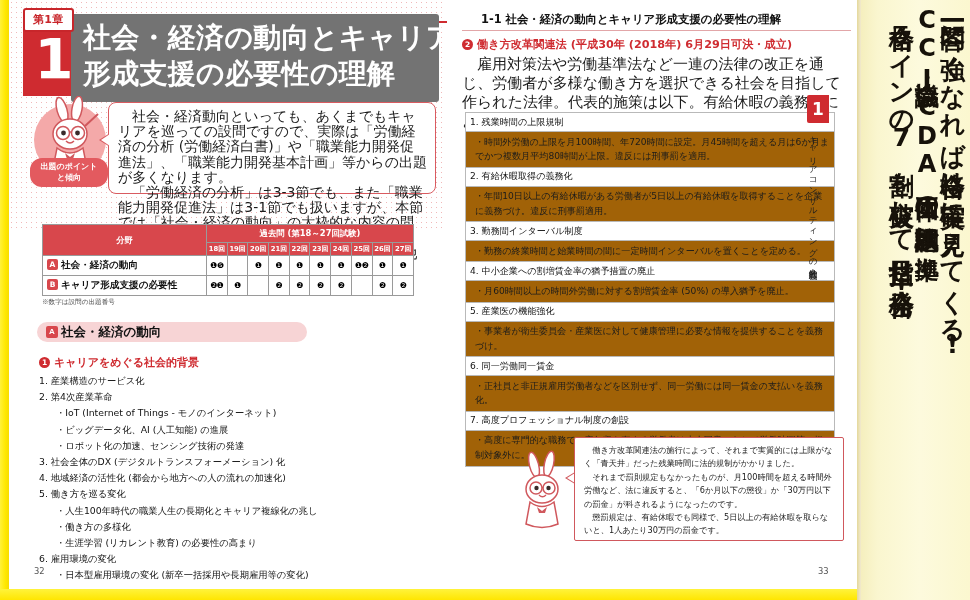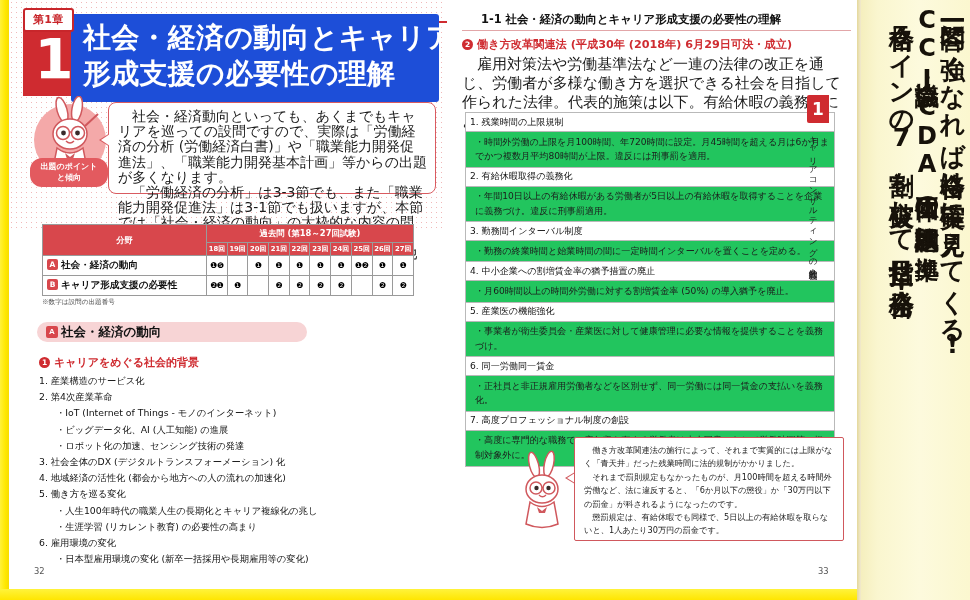--- a/index.html
+++ b/index.html
@@ -66,21 +66,21 @@
     position: absolute; left: 14px; top: 18px; width: 62px; height: 78px;
     background: #cf2b30; border-radius: 3px 3px 0 0; z-index: 2;
   }
   .red-num {
     position: absolute; left: 14px; top: 24px; width: 62px; height: 70px;
     color: #fff; font-size: 56px; font-weight: bold; line-height: 70px;
     text-align: center; z-index: 3; font-family: "DejaVu Sans", sans-serif;
   }
   .title-banner {
     position: absolute; left: 62px; top: 14px; width: 368px; height: 88px;
-    background: #1d4ed8; border-radius: 3px; z-index: 2;
+    background: #737373; border-radius: 3px; z-index: 2;
     padding: 6px 10px 0 12px; color: #fff;
   }
   .title-banner .tline {
     font-family: "DejaVu Sans", sans-serif;
     font-weight: bold; font-size: 28px; line-height: 36px;
     letter-spacing: .01em; white-space: nowrap;
   }
   .title-rule {
     position: absolute; left: 76px; top: 21px; width: 362px; height: 2px;
     background: #cf2b30; z-index: 1;
@@ -206,21 +206,21 @@
     text-align:center; margin-right:4px; vertical-align:1px;
   }
   .rp-para {
     position: absolute; left: 10px; top: 56px; width: 382px;
     font-family: Liberation Mono, monospace; font-size: 15px;
     line-height: 19px; color: #1b1b1b; text-indent: 1em;
   }
 
   .law-tbl {
     position: absolute; left: 13px; top: 112px; width: 370px;
-    border-collapse: collapse; background: #22c55e;
+    border-collapse: collapse; background: #a16207;
     font-family: "DejaVu Sans", sans-serif;
   }
   .law-tbl td { border: 1px solid #b9b9b9; }
   .law-tbl td.hd {
     font-size: 9.1px; padding: 2.5px 3px 2.5px 4px; color: #111;
     background: #fff;
   }
   .law-tbl td.bd {
     font-size: 9.1px; padding: 2.5px 4px 3px 9px; color: #1b1b1b;
     line-height: 14.6px;
@@ -381,20 +381,21 @@
     <div class="body-list">
       <div class="li">1. 産業構造のサービス化</div>
       <div class="li">2. 第4次産業革命</div>
       <div class="li lvl2">・IoT (Internet of Things - モノのインターネット)</div>
       <div class="li lvl2">・ビッグデータ化、AI (人工知能) の進展</div>
       <div class="li lvl2">・ロボット化の加速、センシング技術の発達</div>
       <div class="li">3. 社会全体のDX (デジタルトランスフォーメーション) 化</div>
       <div class="li">4. 地域経済の活性化 (都会から地方への人の流れの加速化)</div>
       <div class="li">5. 働き方を巡る変化</div>
       <div class="li lvl2">・人生100年時代の職業人生の長期化とキャリア複線化の兆し</div>
+      <div class="li lvl2">・働き方の多様化</div>
       <div class="li lvl2">・生涯学習 (リカレント教育) の必要性の高まり</div>
       <div class="li">6. 雇用環境の変化</div>
       <div class="li lvl2">・日本型雇用環境の変化 (新卒一括採用や長期雇用等の変化)</div>
     </div>
 
     <div class="pgnum-l">32</div>
   </div>
 
   <div class="page-right">
     <div class="rp-head">1-1  社会・経済の動向とキャリア形成支援の必要性の理解</div>

